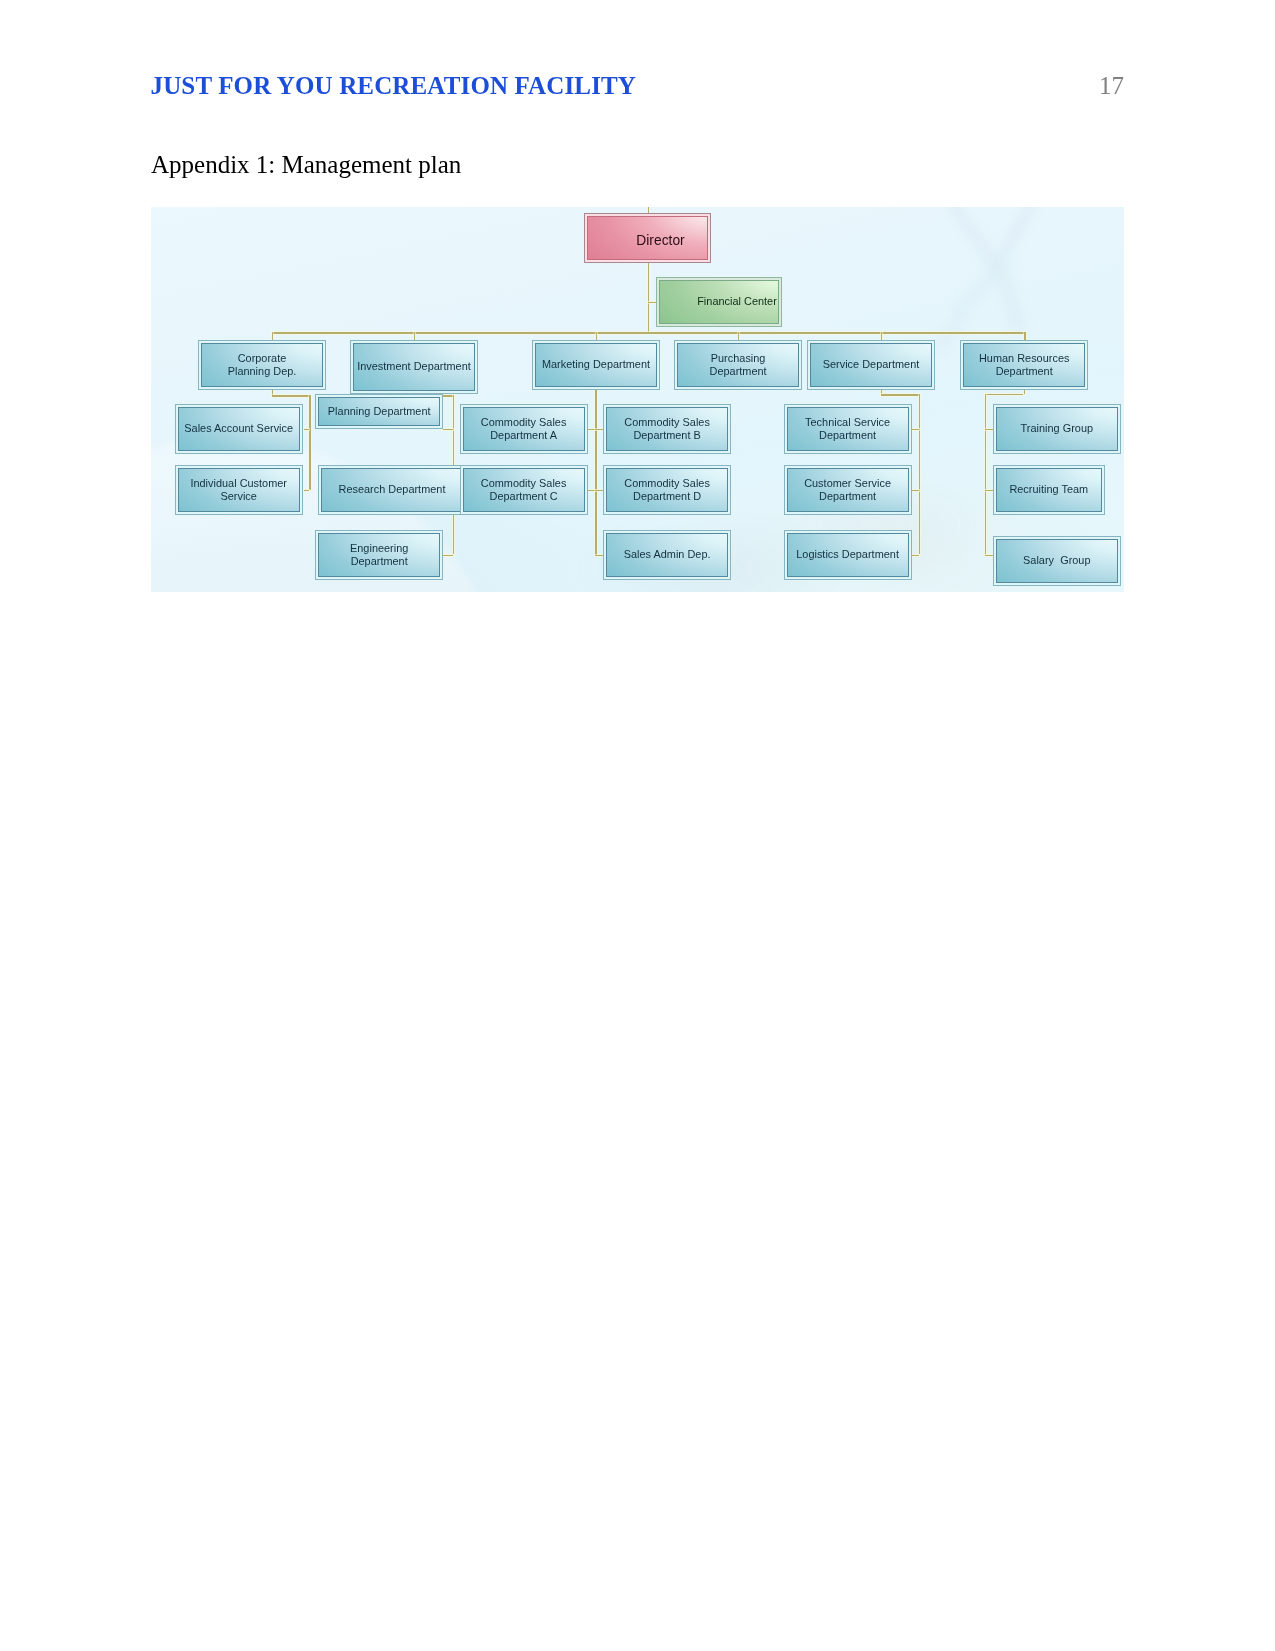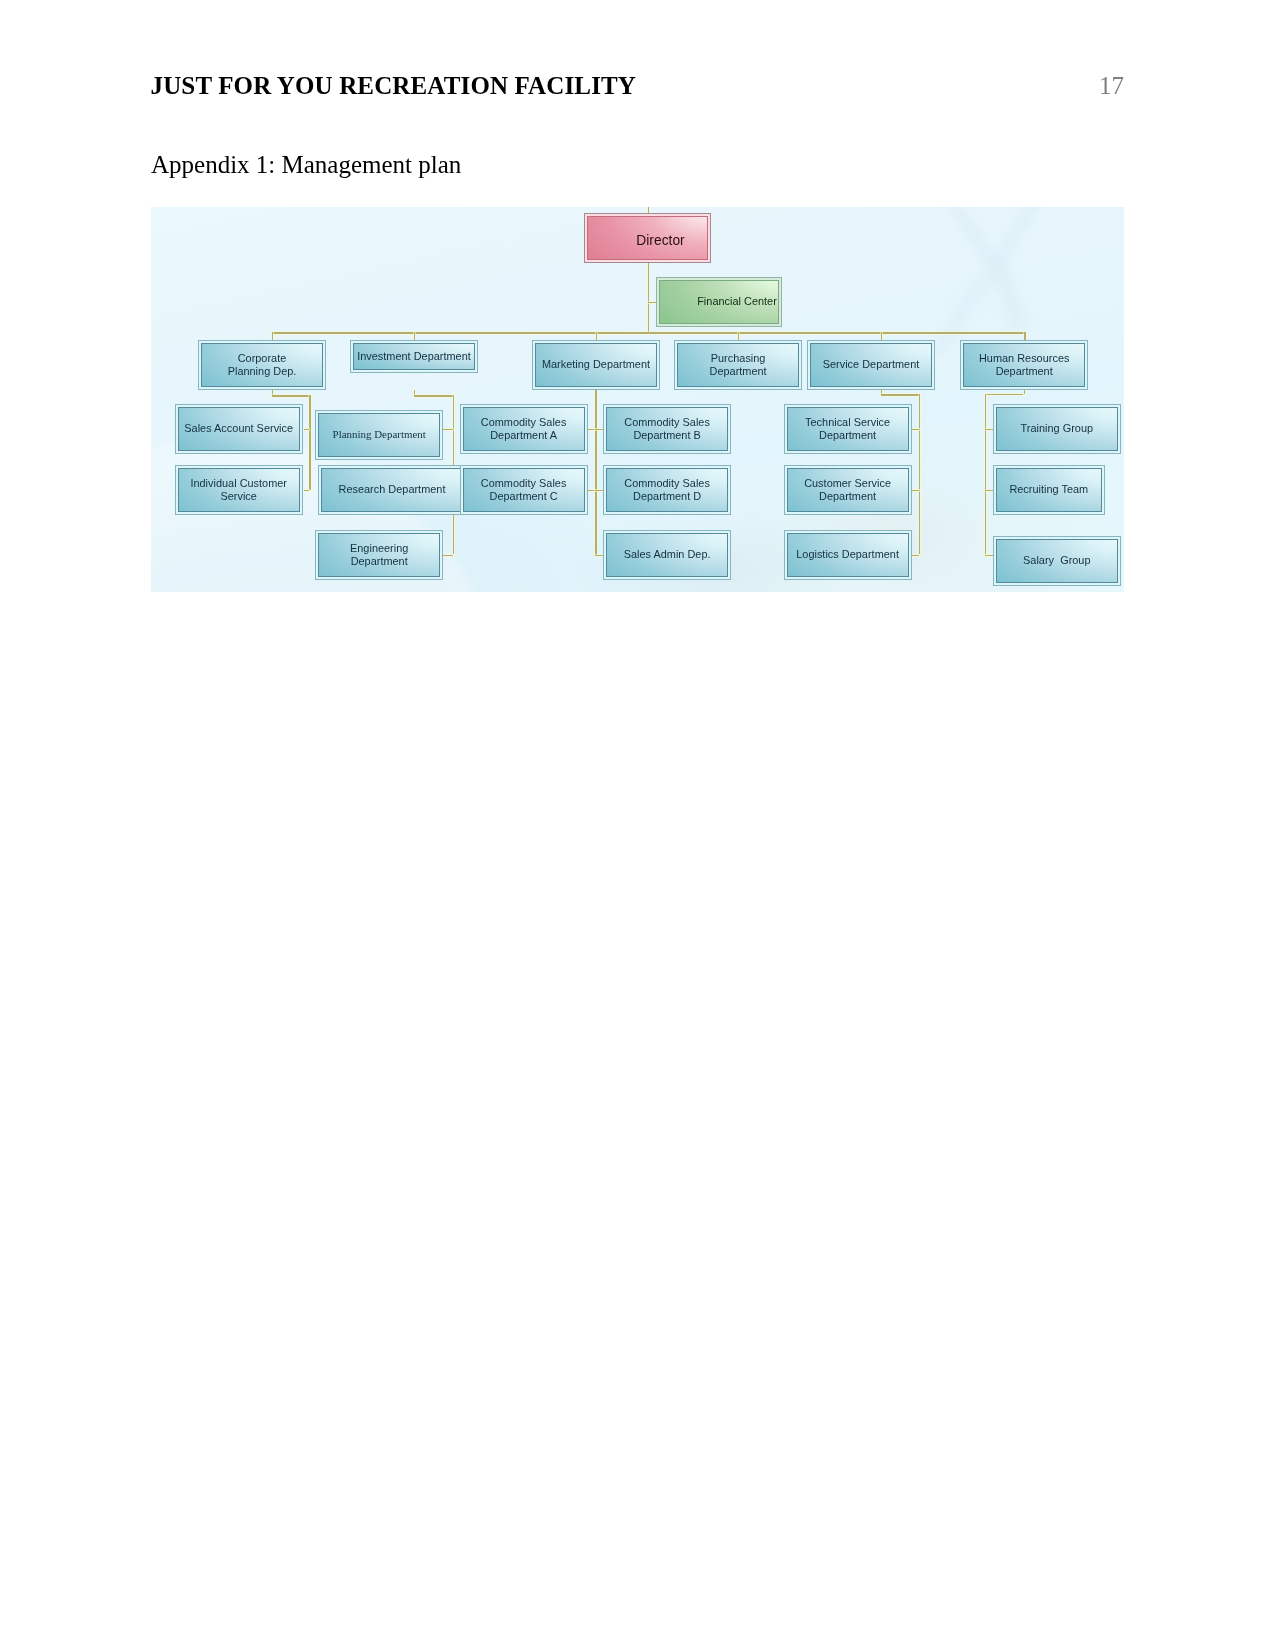--- a/index.html
+++ b/index.html
@@ -2,21 +2,21 @@
 <html><head>
 <meta charset="utf-8">
 <title>Appendix 1: Management plan</title>
 <style>
   html,body{margin:0;padding:0;}
   body{width:1275px;height:1651px;background:#ffffff;overflow:hidden;
        font-family:"Liberation Serif",serif;-webkit-font-smoothing:antialiased;}
   .page{position:relative;width:1275px;height:1651px;background:#fff;}
 
   .doc-header{position:absolute;left:150.5px;top:72.5px;font-size:25px;font-weight:bold;
-              color:#000000;white-space:nowrap;line-height:25px;letter-spacing:0.14px;}
+              color:#1d4ed8;white-space:nowrap;line-height:25px;letter-spacing:0.14px;}
   .page-number{position:absolute;left:1099px;top:72.5px;font-size:25px;color:#808080;
                line-height:25px;}
   .section-title{position:absolute;left:151px;top:152px;font-size:25px;color:#000000;
                  white-space:nowrap;line-height:25px;}
 
   
   .chart{position:absolute;left:151px;top:207px;width:973px;height:385px;overflow:hidden;
          background:
            radial-gradient(105% 85% at 16% 108%, rgba(150,190,215,0.14) 0%, rgba(150,190,215,0.0) 48%),
            radial-gradient(40% 40% at 78% 92%, rgba(205,180,150,0.07) 0%, rgba(205,180,150,0) 65%),
@@ -140,21 +140,21 @@
           </div>
           <div class="lbl">Financial Center</div>
         </div>
         <div class="node blue" style="left: 47px; top: 133px; width: 128px; height: 50px; padding-left: 19px;">
           <div class="frame">
             <div class="inner"></div>
           </div>
           <div class="lbl">Corporate
 Planning Dep.</div>
         </div>
-        <div class="node blue" style="left: 199px; top: 133px; width: 128px; height: 33px;">
+        <div class="node blue" style="left: 199px; top: 133px; width: 128px; height: 54px;">
           <div class="frame">
             <div class="inner"></div>
           </div>
           <div class="lbl">Investment Department</div>
         </div>
         <div class="node blue" style="left: 381px; top: 133px; width: 128px; height: 50px;">
           <div class="frame">
             <div class="inner"></div>
           </div>
           <div class="lbl">Marketing Department</div>
@@ -185,21 +185,21 @@
           </div>
           <div class="lbl">Sales Account Service</div>
         </div>
         <div class="node blue" style="left: 23.7px; top: 258px; width: 128px; height: 50px;">
           <div class="frame">
             <div class="inner"></div>
           </div>
           <div class="lbl">Individual Customer
 Service</div>
         </div>
-        <div class="node blue" style="left: 164.2px; top: 203px; width: 128px; height: 50px; font-family: Liberation Serif, serif;">
+        <div class="node blue" style="left: 164.2px; top: 187px; width: 128px; height: 35px;">
           <div class="frame">
             <div class="inner"></div>
           </div>
           <div class="lbl">Planning Department</div>
         </div>
         <div class="node blue" style="left: 167px; top: 258px; width: 148px; height: 50px;">
           <div class="frame">
             <div class="inner"></div>
           </div>
           <div class="lbl">Research Department</div>

